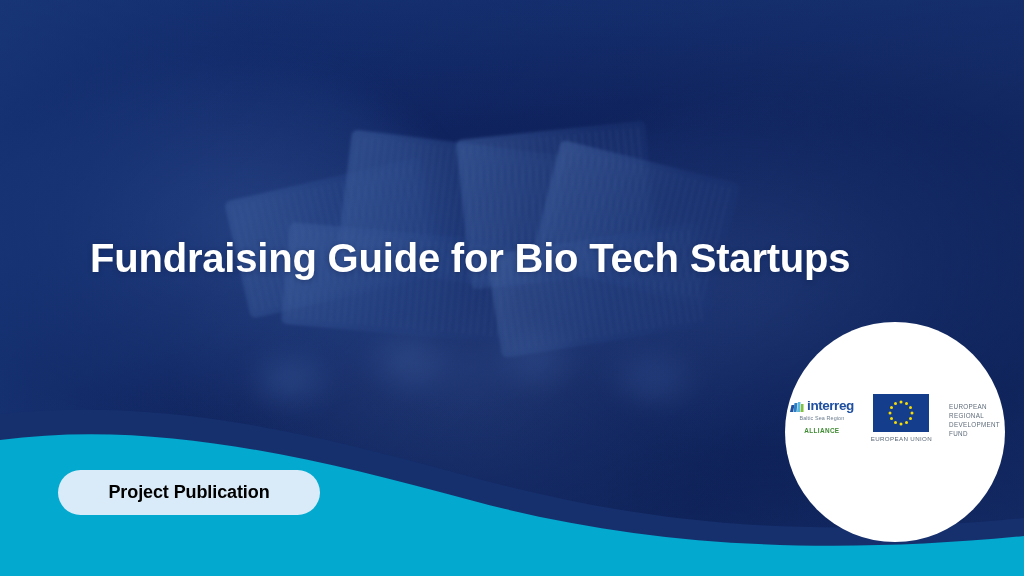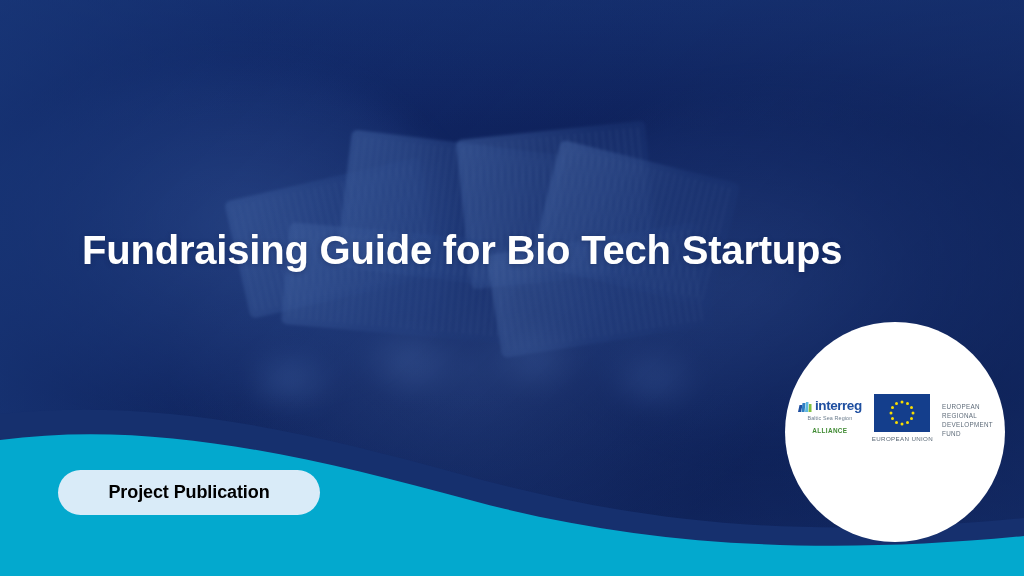--- a/index.html
+++ b/index.html
@@ -102,21 +102,21 @@
       linear-gradient(to right, rgba(25,55,120,0.70) 0%, rgba(25,55,120,0.12) 24%, rgba(25,55,120,0.05) 62%, rgba(22,48,110,0.55) 100%),
       linear-gradient(to bottom, rgba(25,55,120,0.55) 0%, rgba(25,55,120,0.0) 22%, rgba(25,55,120,0.0) 68%, rgba(20,44,104,0.72) 100%);
   }
 
   
   .headline {
     position: absolute;
     left: 74px;
     top: 219px;
     width: 820px;
-    margin: 8px;
+    margin: 16px;
     color: #ffffff;
     font-size: 40px;
     font-weight: bold;
     letter-spacing: -0.2px;
     line-height: 1.15;
     text-shadow: 0 1px 5px rgba(14,32,74,0.40);
     white-space: nowrap;
   }
 
   
@@ -160,21 +160,21 @@
     background: #ffffff;
   }
   .logo-row {
     position: absolute;
     left: 0;
     right: 0;
     top: 72px;
     display: flex;
     align-items: flex-start;
     justify-content: center;
-    gap: 9px;
+    gap: 17px;
     padding: 0 12px;
     box-sizing: border-box;
   }
 
   
   .interreg {
     display: flex;
     flex-direction: column;
     align-items: center;
     padding-top: 5px;

